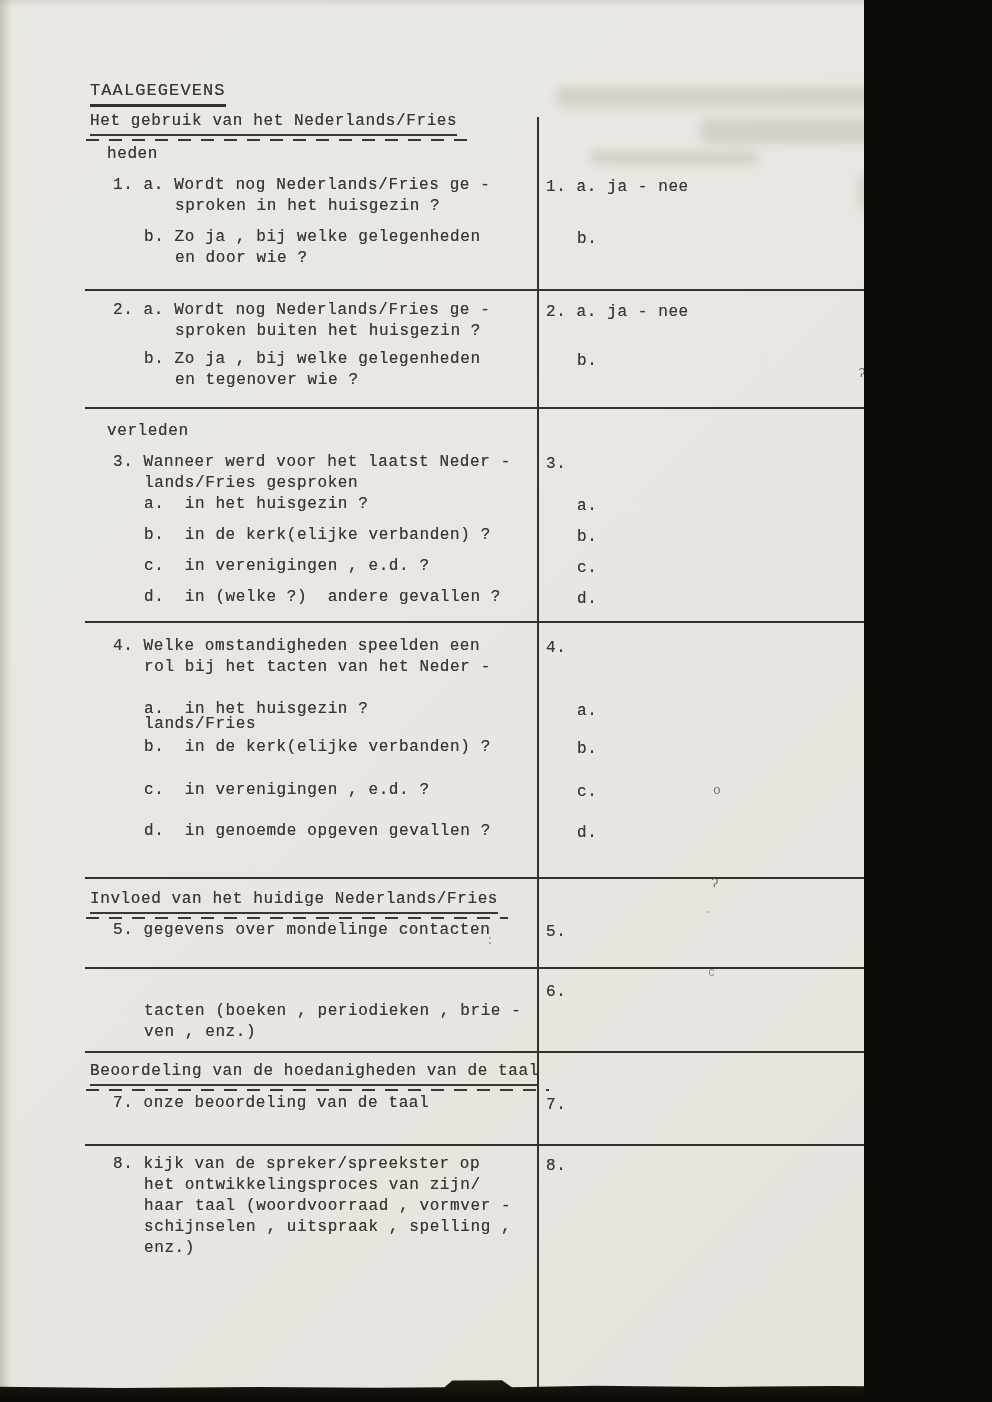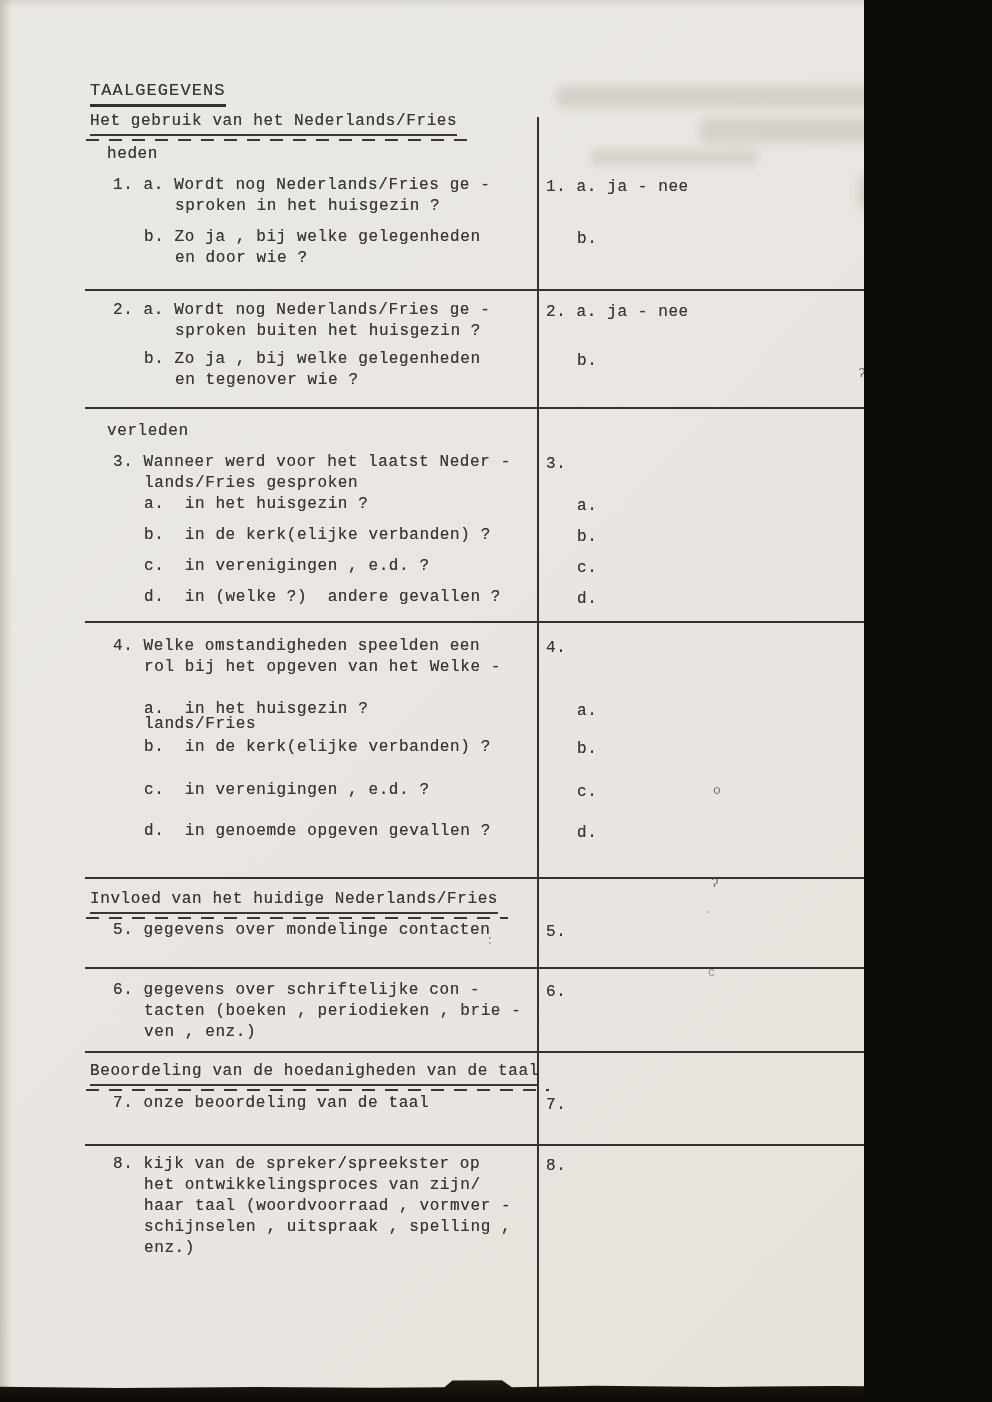--- a/index.html
+++ b/index.html
@@ -82,37 +82,36 @@
   <div class="txt" style="left:144px;top:525px;">b.  in de kerk(elijke verbanden) ?</div>
   <div class="txt" style="left:144px;top:556px;">c.  in verenigingen , e.d. ?</div>
   <div class="txt" style="left:144px;top:587px;">d.  in (welke ?)  andere gevallen ?</div>
   <div class="txt" style="left:546px;top:454px;">3.</div>
   <div class="txt" style="left:577px;top:496px;">a.</div>
   <div class="txt" style="left:577px;top:527px;">b.</div>
   <div class="txt" style="left:577px;top:558px;">c.</div>
   <div class="txt" style="left:577px;top:589px;">d.</div>
 
   <div class="txt" style="left:113px;top:636px;">4. Welke omstandigheden speelden een</div>
-  <div class="txt" style="left:144px;top:657px;">rol bij het opgeven van het Welke -</div>
+  <div class="txt" style="left:144px;top:657px;">rol bij het tacten van het Neder -</div>
   <div class="txt" style="left:144px;top:714px;">lands/Fries</div>
   <div class="txt" style="left:144px;top:699px;">a.  in het huisgezin ?</div>
   <div class="txt" style="left:144px;top:737px;">b.  in de kerk(elijke verbanden) ?</div>
   <div class="txt" style="left:144px;top:780px;">c.  in verenigingen , e.d. ?</div>
   <div class="txt" style="left:144px;top:821px;">d.  in genoemde opgeven gevallen ?</div>
   <div class="txt" style="left:546px;top:638px;">4.</div>
   <div class="txt" style="left:577px;top:701px;">a.</div>
   <div class="txt" style="left:577px;top:739px;">b.</div>
   <div class="txt" style="left:577px;top:782px;">c.</div>
   <div class="txt" style="left:577px;top:823px;">d.</div>
 
   <div class="txt h-dashed" style="left:90px;top:889px;">Invloed van het huidige Nederlands/Fries</div>
   <div class="txt" style="left:113px;top:920px;">5. gegevens over mondelinge contacten</div>
   <div class="txt" style="left:546px;top:922px;">5.</div>
 
-  <div class="txt" style="left:113px;top:980px;">6. gegevens over schriftelijke con -</div>
   <div class="txt" style="left:144px;top:1001px;">tacten (boeken , periodieken , brie -</div>
   <div class="txt" style="left:144px;top:1022px;">ven , enz.)</div>
   <div class="txt" style="left:546px;top:982px;">6.</div>
 
   <div class="txt h-dashed" style="left:90px;top:1061px;">Beoordeling van de hoedanigheden van de taal</div>
   <div class="txt" style="left:113px;top:1093px;">7. onze beoordeling van de taal</div>
   <div class="txt" style="left:546px;top:1095px;">7.</div>
 
   <div class="txt" style="left:113px;top:1154px;">8. kijk van de spreker/spreekster op</div>
   <div class="txt" style="left:144px;top:1175px;">het ontwikkelingsproces van zijn/</div>

